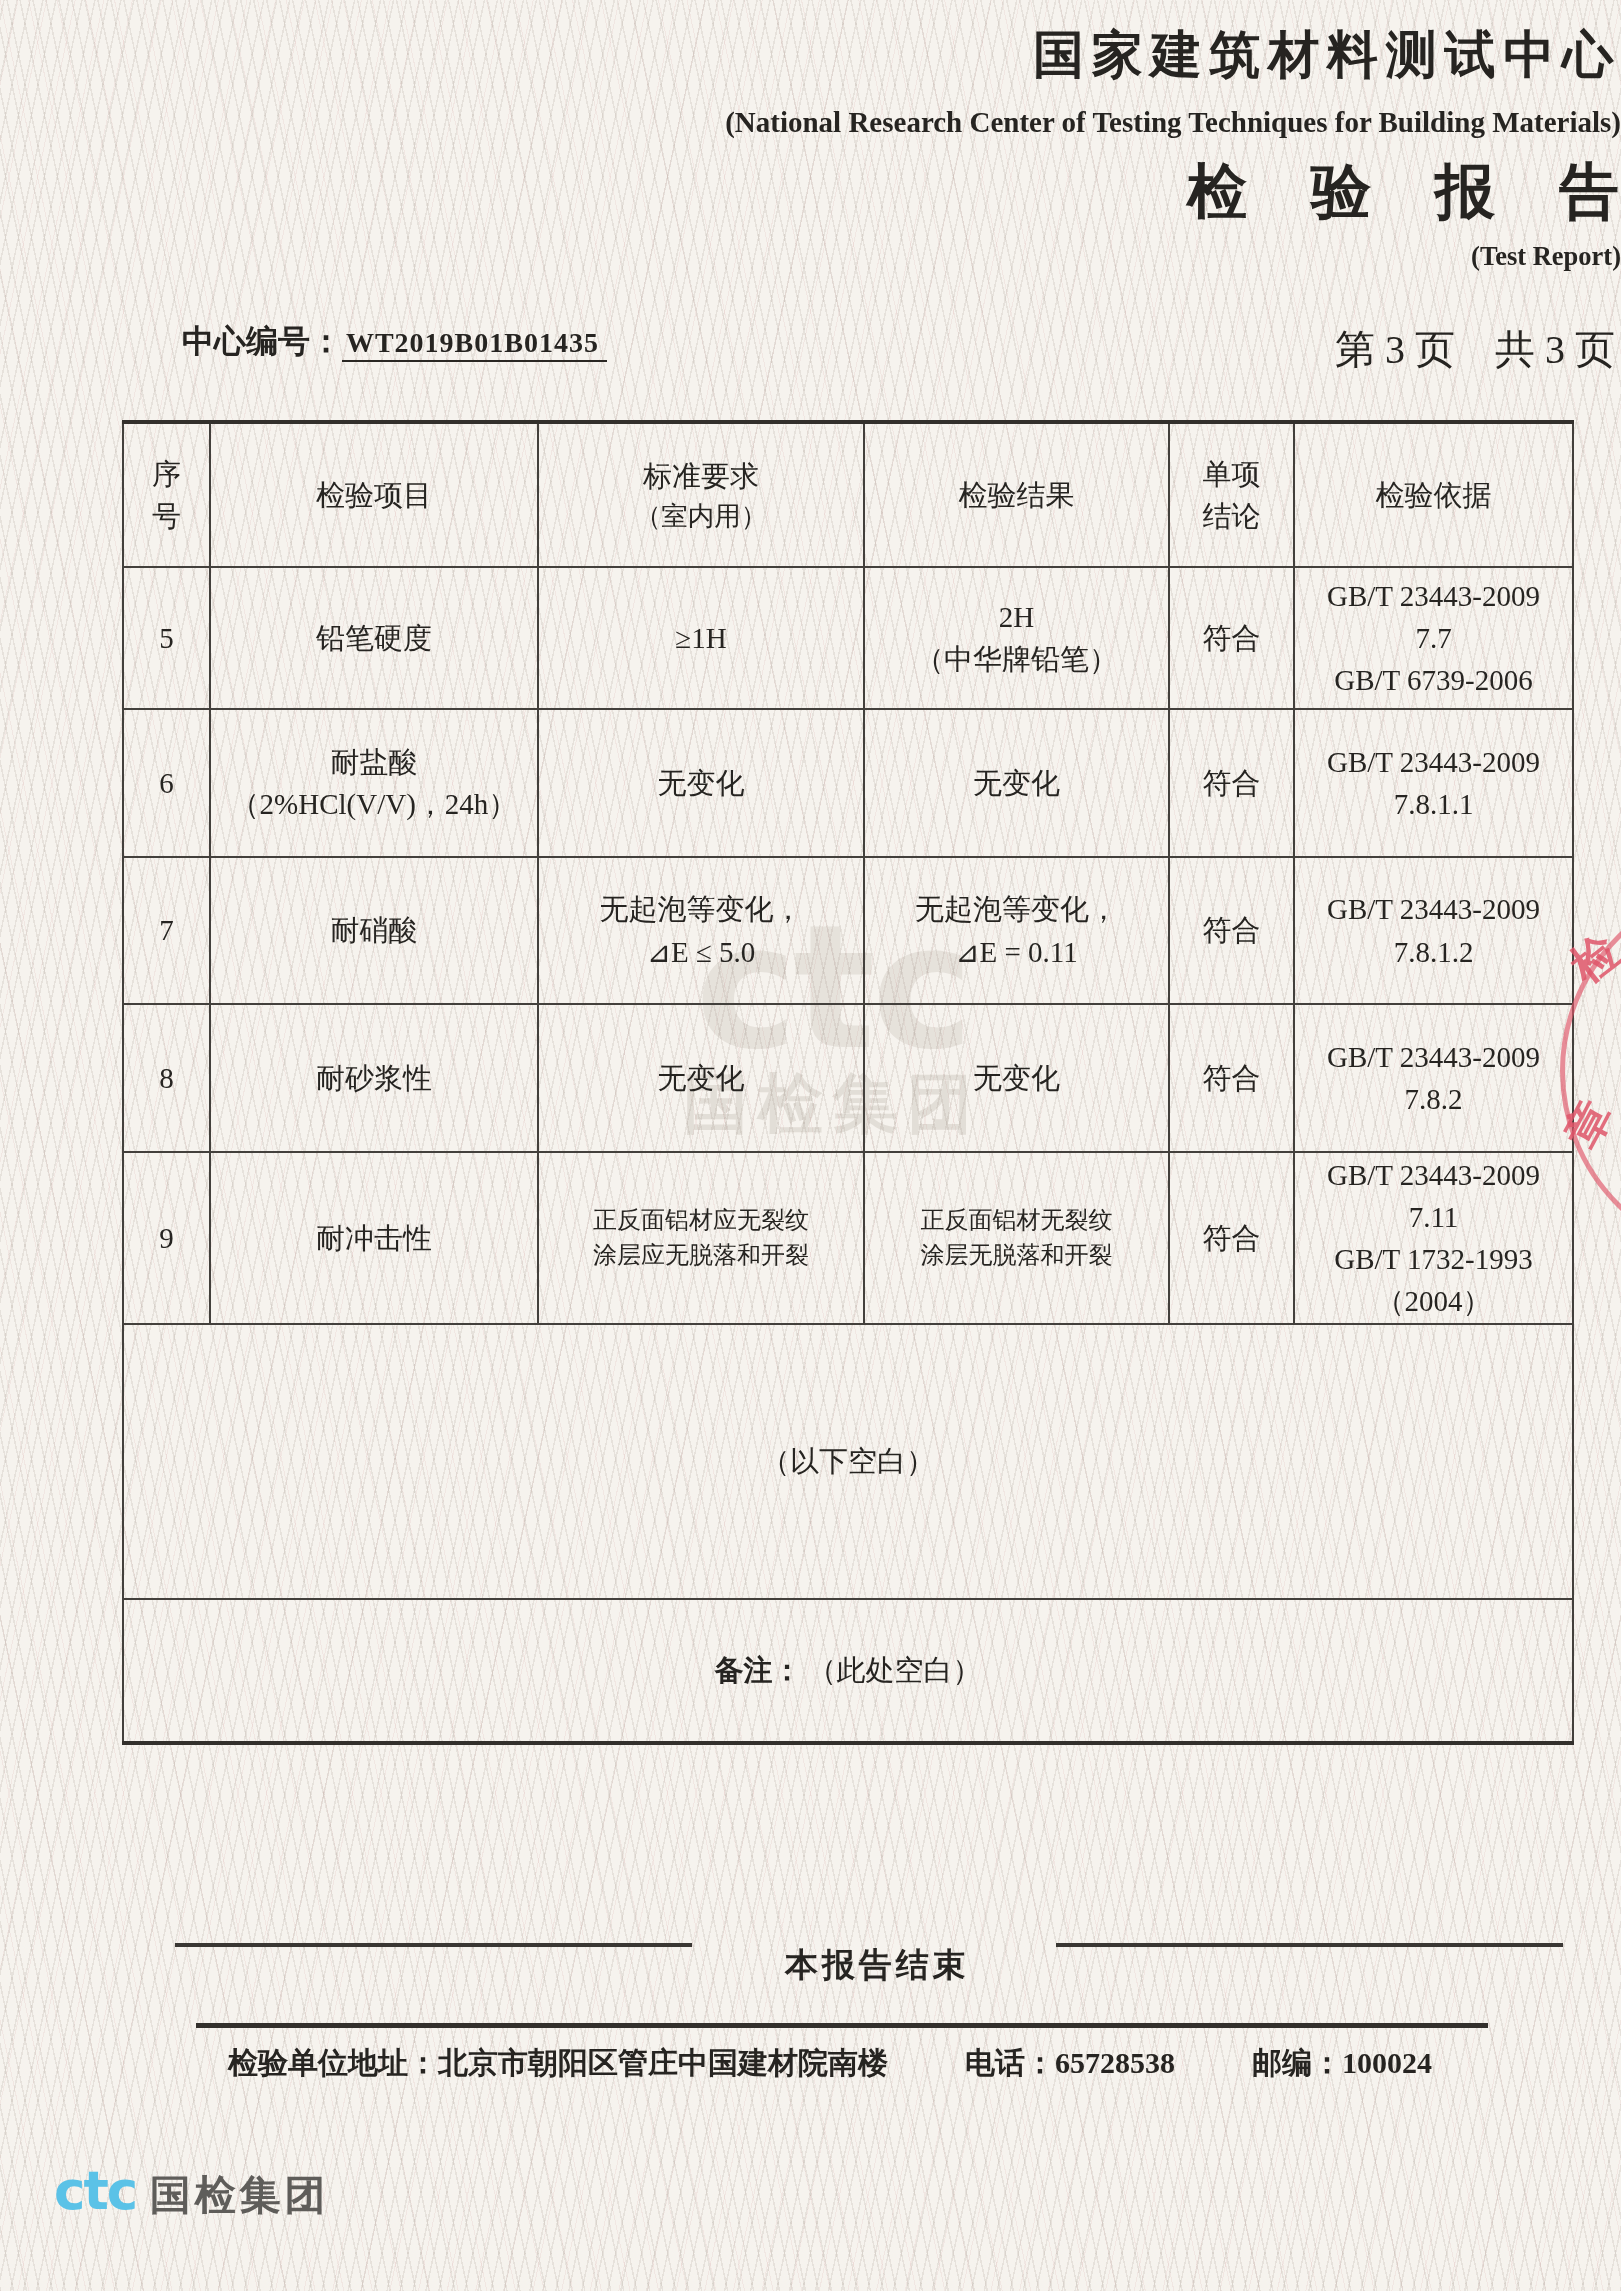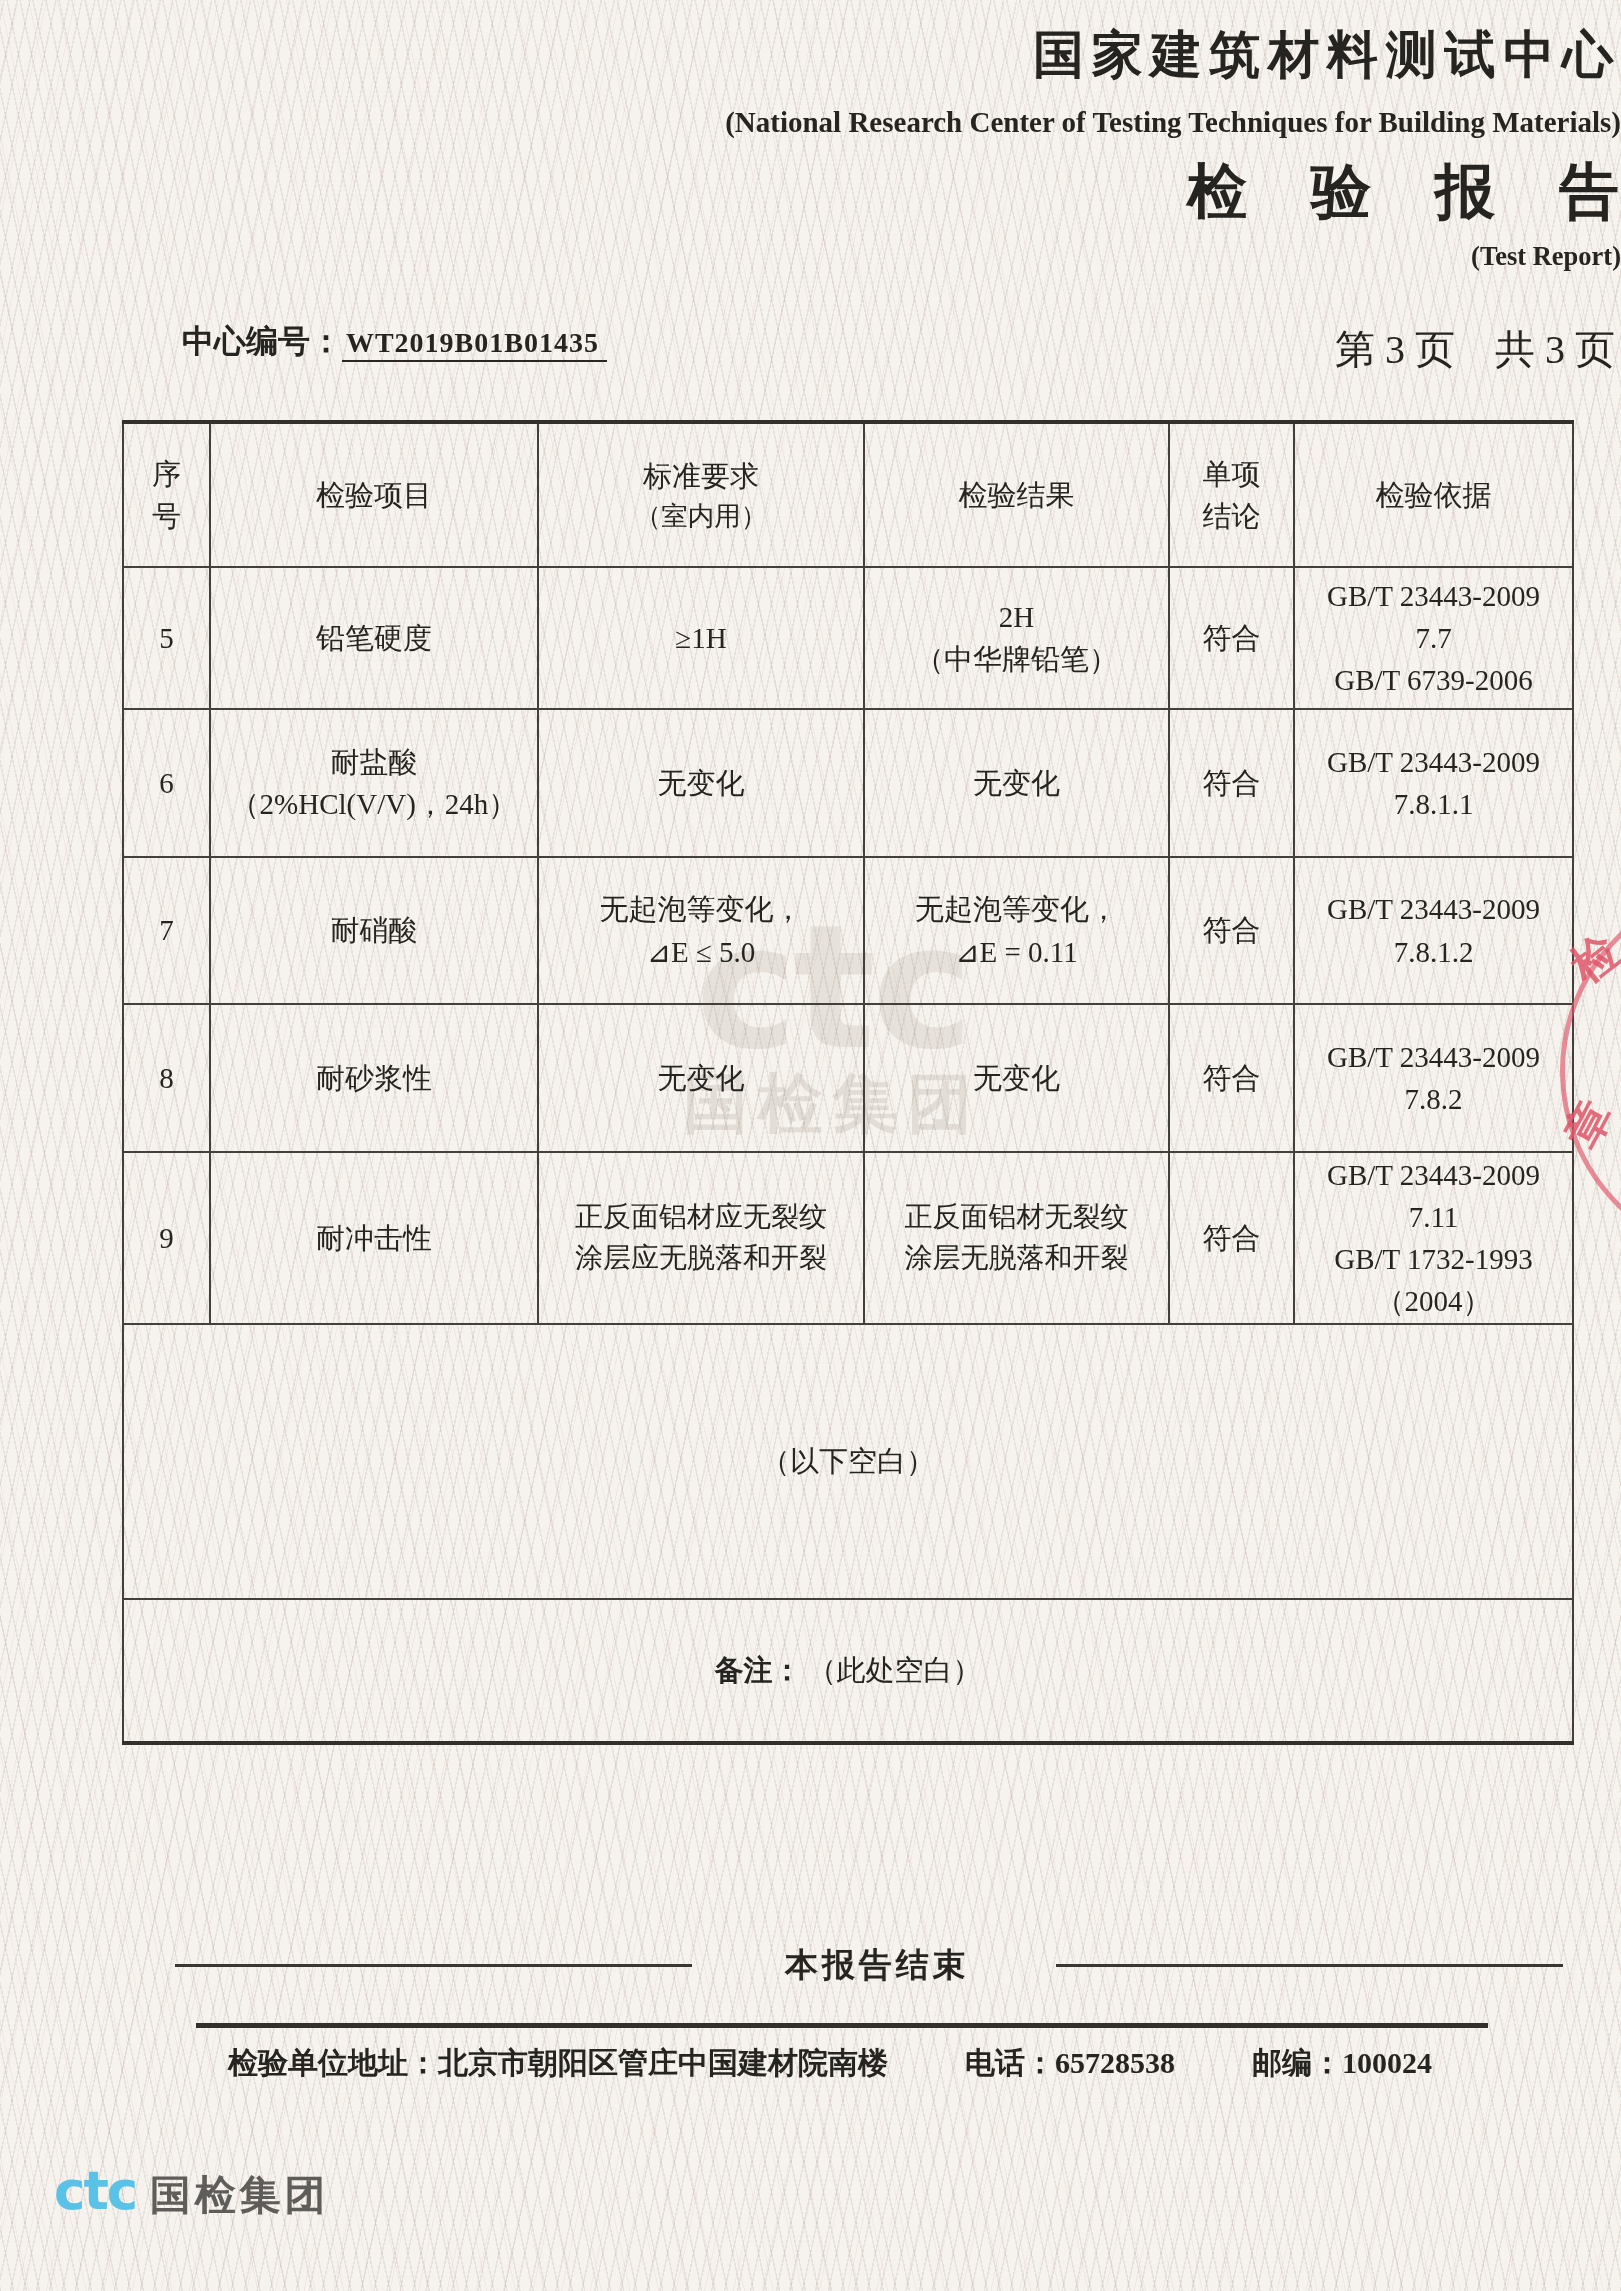--- a/index.html
+++ b/index.html
@@ -37,23 +37,23 @@
     font-size:29px;font-weight:400;line-height:1.45;background:transparent;
   }
   th .sub{font-size:26.5px;}
   .c-basis{font-size:28px;line-height:1.42;}
   .r-head{height:145px;} .row5{height:142px;} .row6{height:148px;}
   .row7{height:147px;} .row8{height:148px;} .row9{height:172px;}
   .r-blank{height:275px;} .r-remark{height:144px;}
   .r-blank td{ text-align:left;vertical-align:top;padding:11.8px 0 0 15.7px;font-size:29px;}
   .r-remark td{text-align:left;vertical-align:top;padding:27.4px 0 0 17.6px;font-size:30px;}
   .r-remark .lab{font-weight:700;margin-right:5.9px;}
-  .row9 .c-wrap{font-size:28px;}
-
-  .endrow{position:absolute;left:175px;top:1943px;width:1388px;display:flex;align-items:center;z-index:2;}
+  .row9 .c-wrap{font-size:24px;}
+
+  .endrow{position:absolute;left:175px;top:1943px;width:1388px;display:flex;align-items:flex-start;z-index:2;}
   .endrow .line-l{width:517px;height:3.9px;background:#3a3733;margin-right:93px;}
   .endrow .line-r{flex:1;height:3.9px;background:#3a3733;margin-left:86px;}
   .endrow .txt{font-size:33px;font-weight:700;letter-spacing:3.9px;white-space:nowrap;}
 
   .frule{position:absolute;left:196px;top:2023px;width:1292px;height:4.9px;background:#33302c;z-index:2;}
   .ftext{position:absolute;left:228px;top:2043px;z-index:2;display:flex;font-size:30px;font-weight:700;white-space:nowrap;gap:32px;}
   .ftext .seg{margin-right:45px;}
   .ftext .seg:last-child{margin-right:0;}
 
   .logo{position:absolute;left:54px;top:2164px;z-index:2;display:flex;align-items:baseline;}

